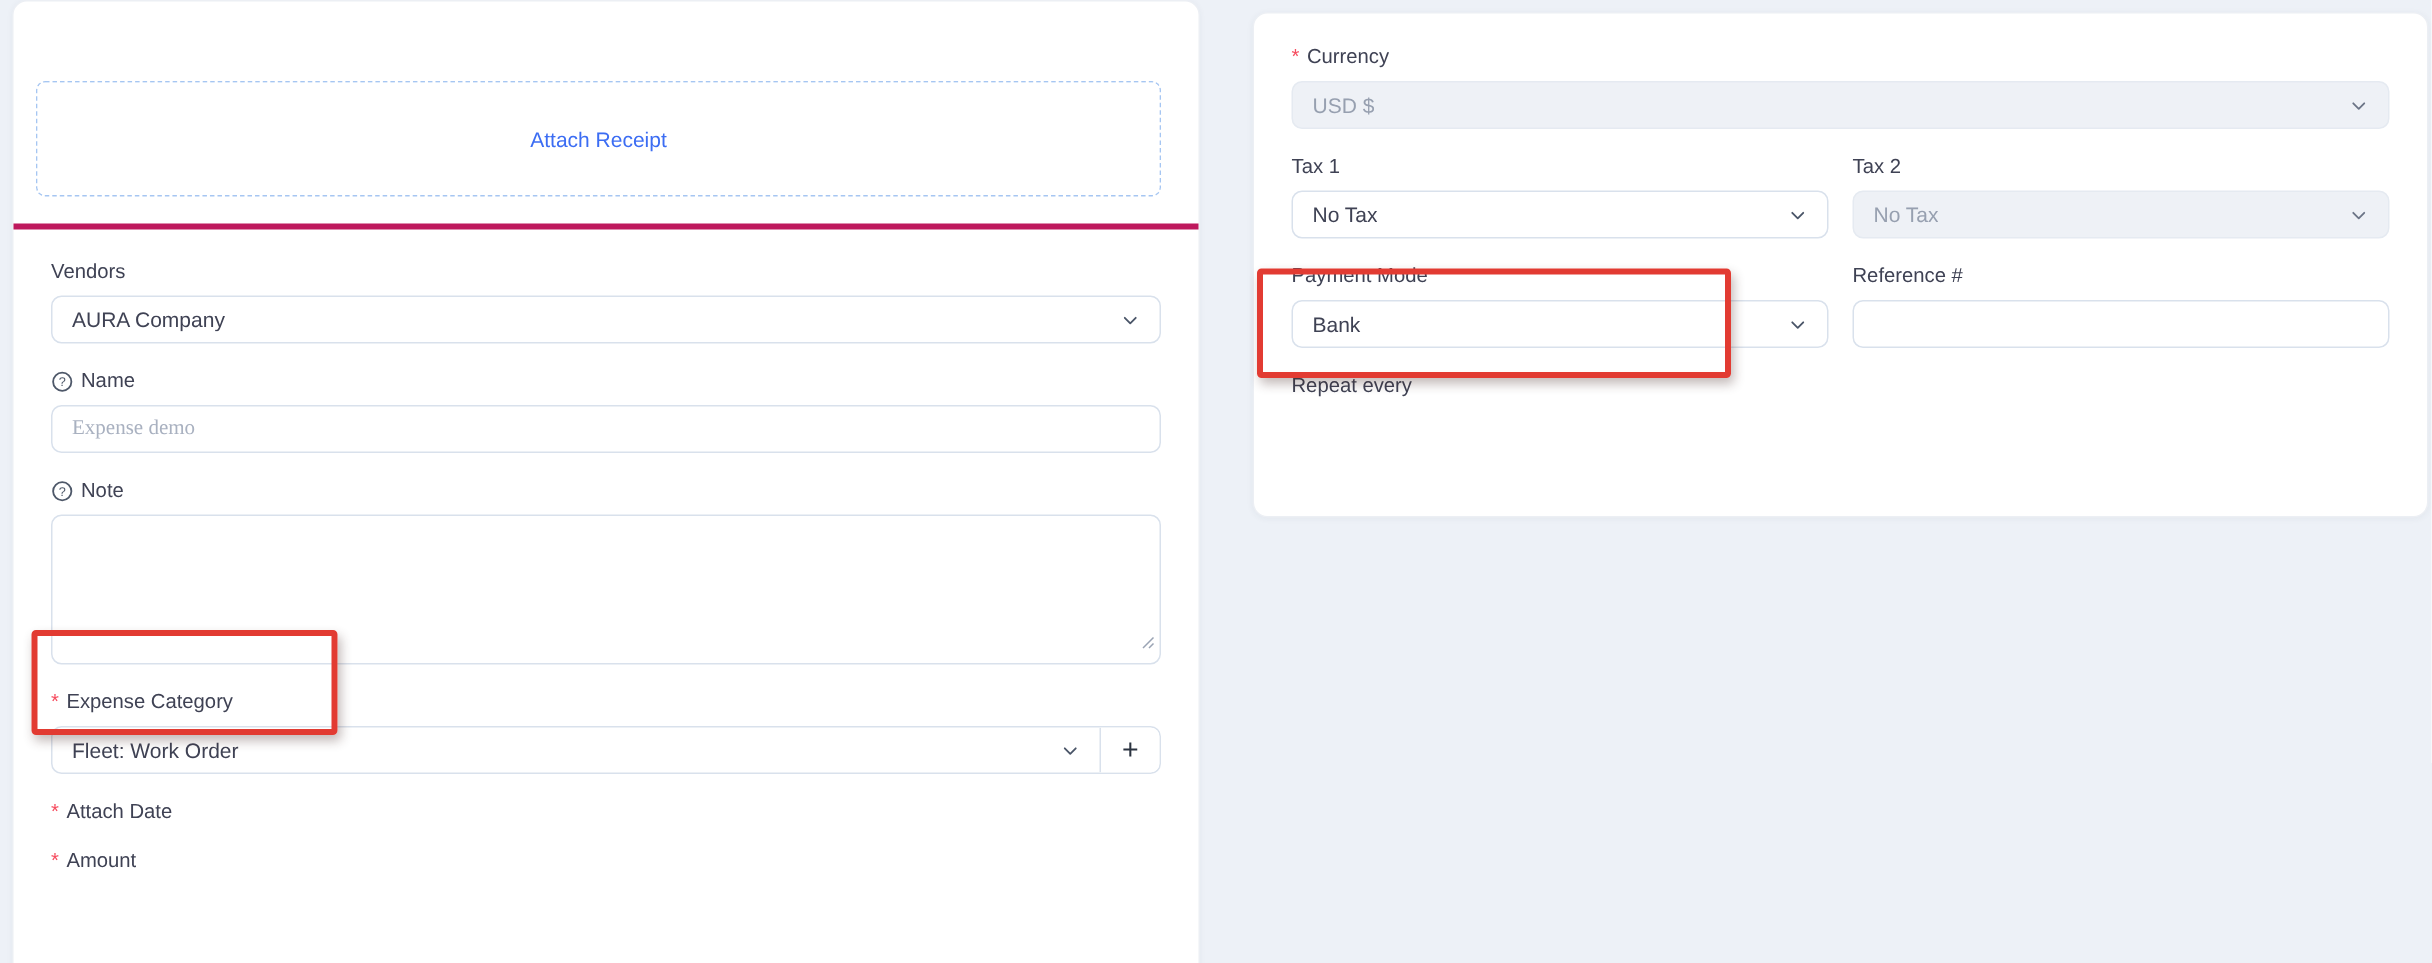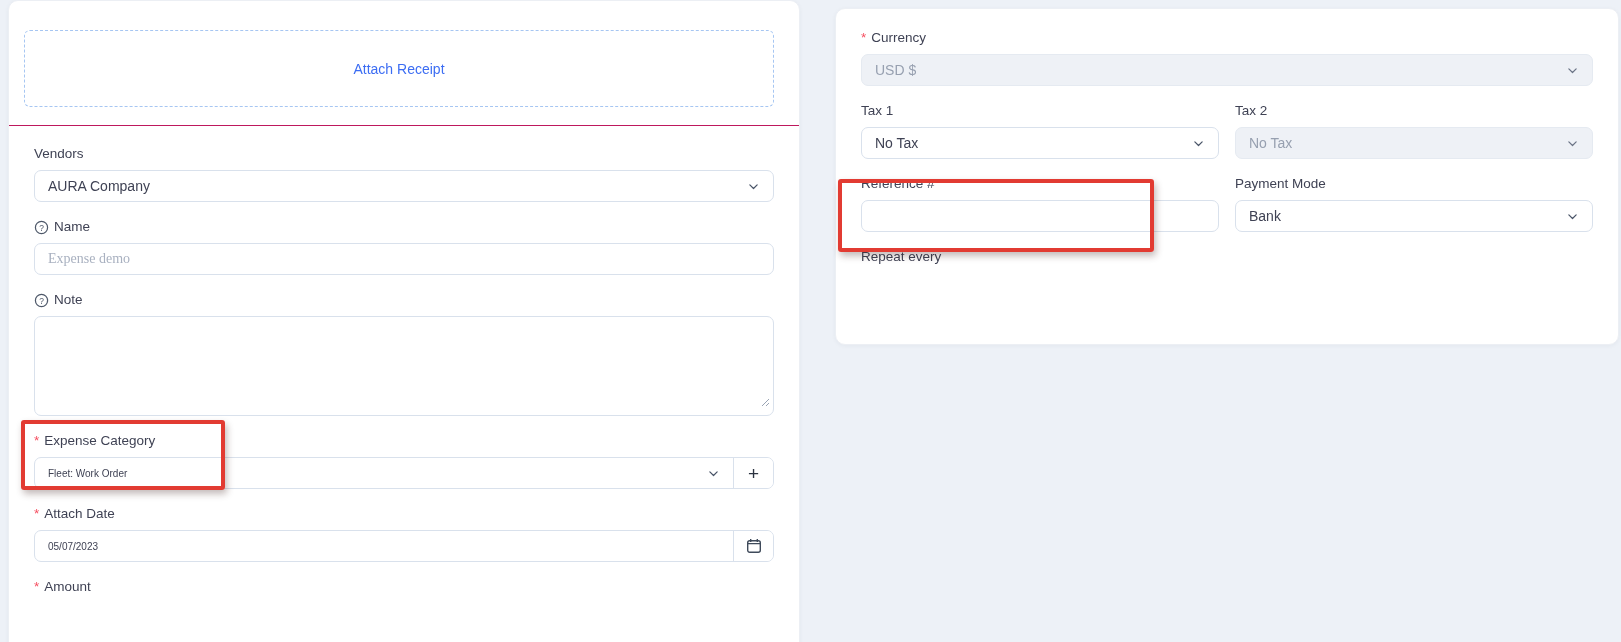--- a/index.html
+++ b/index.html
@@ -12,21 +12,21 @@
   }
   .card {
     position:absolute; background:#ffffff;
     border:1px solid #eceff4; border-radius:10px;
     box-shadow:0 1px 4px rgba(45,55,75,0.05);
   }
   #left-card  { left:8px;   top:0px;  width:792px; height:660px; }
   #right-card { left:835px; top:8px;  width:784px; height:337px; }
 
   
-  .receipt-header { padding:29px 25px 18px 15px; border-bottom:1px solid #be185d; }
+  .receipt-header { padding:29px 25px 18px 15px; border-bottom:4px solid #be185d;margin-top:24px; }
   .attach-box {
     height:77px; border:1px dashed #a6c6f2; border-radius:6px;
     display:flex; align-items:center; justify-content:center;
     color:#3c6df3; font-size:14px; cursor:pointer; background:#fff;
   }
 
   .card-body { padding:20px 25px 24px 25px; }
   .fgroup { margin-bottom:17px; }
   .fgroup:last-child { margin-bottom:14px; }
   .flabel {
@@ -51,21 +51,21 @@
 
   .chev { flex:0 0 auto; display:flex; align-items:center; }
 
   
   .igroup {
     display:flex; align-items:stretch; height:32px;
     border:1px solid #d9e1ec; border-radius:7px; background:#fff; overflow:hidden;
   }
   .igroup .gmain {
     flex:1; display:flex; align-items:center; justify-content:space-between;
-    padding:0 13px; font-size:10px; color:#3f4254; border:none; outline:none;
+    padding:0 13px; font-size:14px; color:#3f4254; border:none; outline:none;
     background:transparent; font-family:inherit; cursor:pointer; gap:8px;
   }
   .igroup input.gmain { cursor:text; }
   .igroup .gbtn {
     width:40px; flex:0 0 auto; display:flex; align-items:center; justify-content:center;
     border-left:1px solid #d9e1ec; background:#fff; cursor:pointer;
     font-size:19px; color:#2b3340; line-height:1;
   }
 
   .ta-wrap { position:relative; }
@@ -164,33 +164,20 @@
           <span>+</span>
         </div>
       </div>
     </div>
 
     <div class="fgroup">
       <div class="flabel">
         <span class="req">*</span>
         <span>Attach Date</span>
       </div>
-      <div class="igroup">
-        <input class="gmain" type="text" value="05/07/2023" style="">
-        <div class="gbtn">
-          <span>
-            <svg width="16" height="16" viewBox="0 0 16 16" fill="none" stroke="#3f4a5a" stroke-width="1.4" style="display:block">
-              <rect x="1.7" y="2.7" width="12.6" height="11.6" rx="2"></rect>
-              <line x1="4.7" y1="1" x2="4.7" y2="4"></line>
-              <line x1="11.3" y1="1" x2="11.3" y2="4"></line>
-              <line x1="1.7" y1="5.6" x2="14.3" y2="5.6"></line>
-            </svg>
-          </span>
-        </div>
-      </div>
     </div>
 
     <div class="fgroup">
       <div class="flabel">
         <span class="req">*</span>
         <span>Amount</span>
       </div>
     </div>
 
   </div>
@@ -239,37 +226,37 @@
                 <path d="M3.5 6l4.5 4.5L12.5 6" stroke="#6b7486" stroke-width="1.5" stroke-linecap="round" stroke-linejoin="round"></path>
               </svg>
           </span>
         </div>
       </div>
     </div>
 
     <div class="row2 fgroup">
       <div class="col">
         <div class="flabel">
-          <span>Reference #</span>
-        </div>
-        <input class="control" type="text" value="" style="">
-      </div>
-      <div class="col">
-        <div class="flabel">
           <span>Payment Mode</span>
         </div>
         <div class="control fake-select">
           <span class="sel-text">Bank</span>
           <span class="chev">
             <svg width="13" height="13" viewBox="0 0 16 16" fill="none">
                 <path d="M3.5 6l4.5 4.5L12.5 6" stroke="#4a5568" stroke-width="1.5" stroke-linecap="round" stroke-linejoin="round"></path>
               </svg>
           </span>
         </div>
       </div>
+      <div class="col">
+        <div class="flabel">
+          <span>Reference #</span>
+        </div>
+        <input class="control" type="text" value="" style="">
+      </div>
     </div>
 
     <div class="fgroup">
       <div class="flabel">
         <span>Repeat every</span>
       </div>
     </div>
 
   </div>
 </div>

